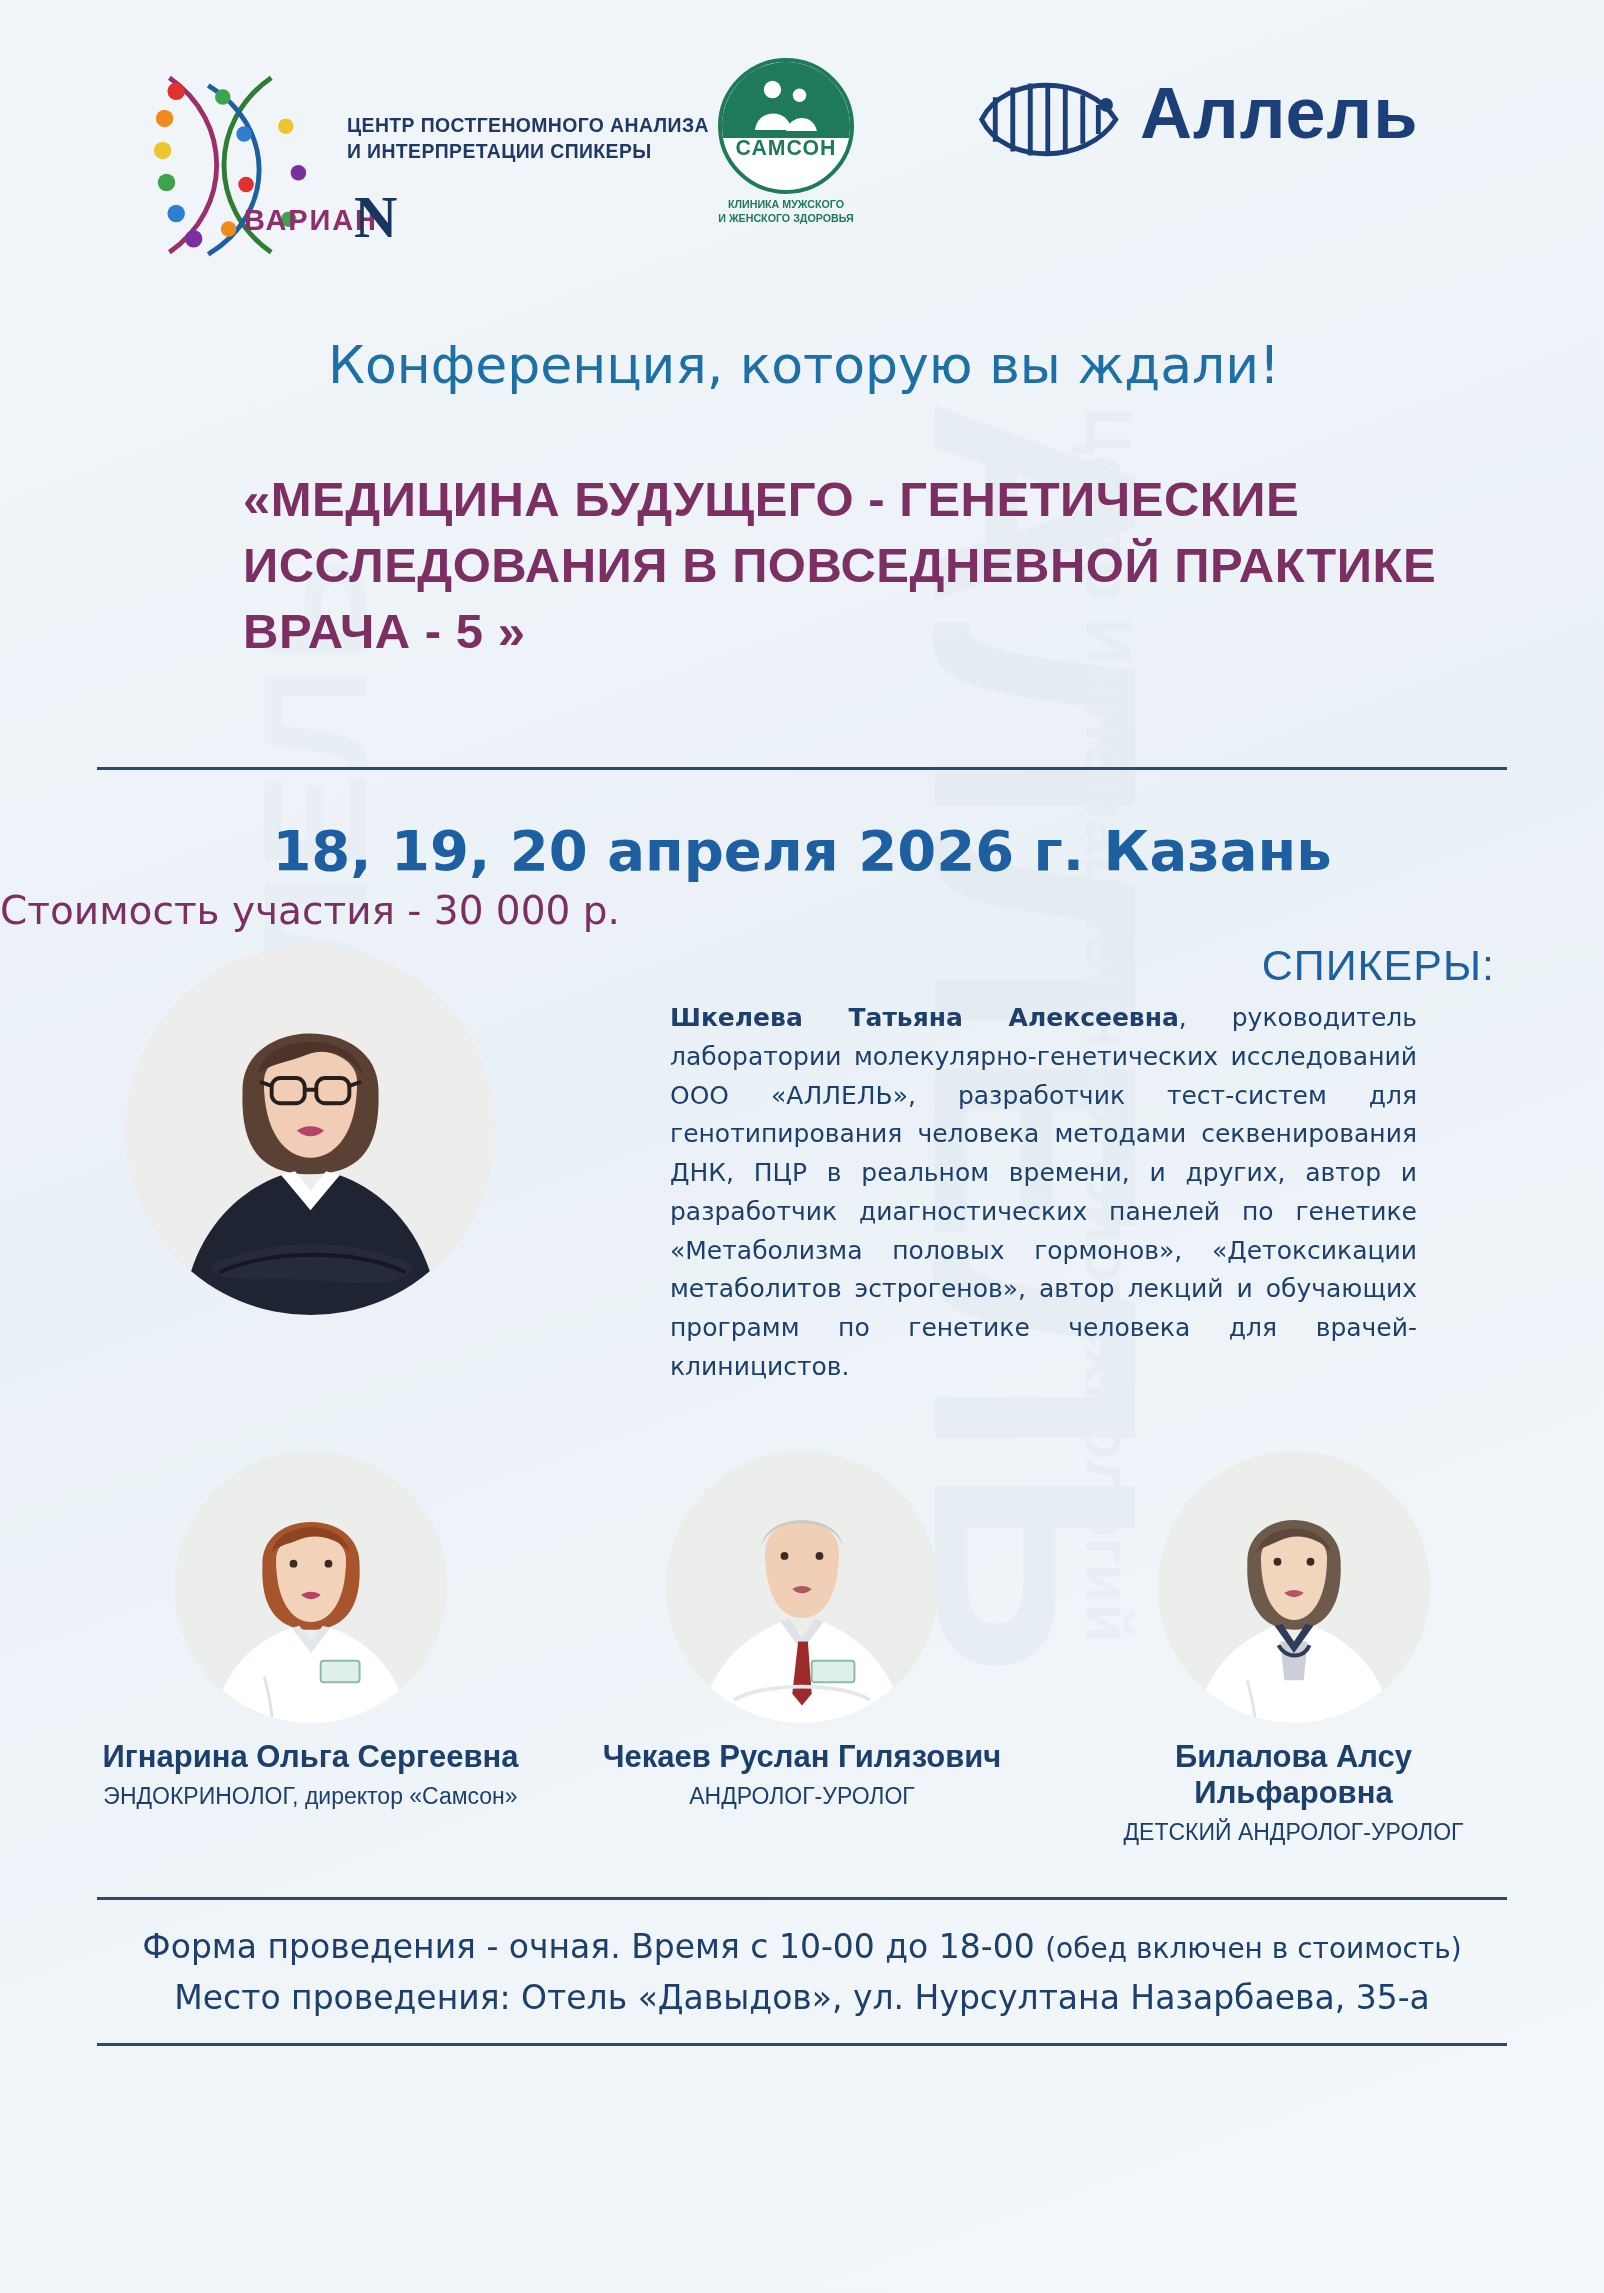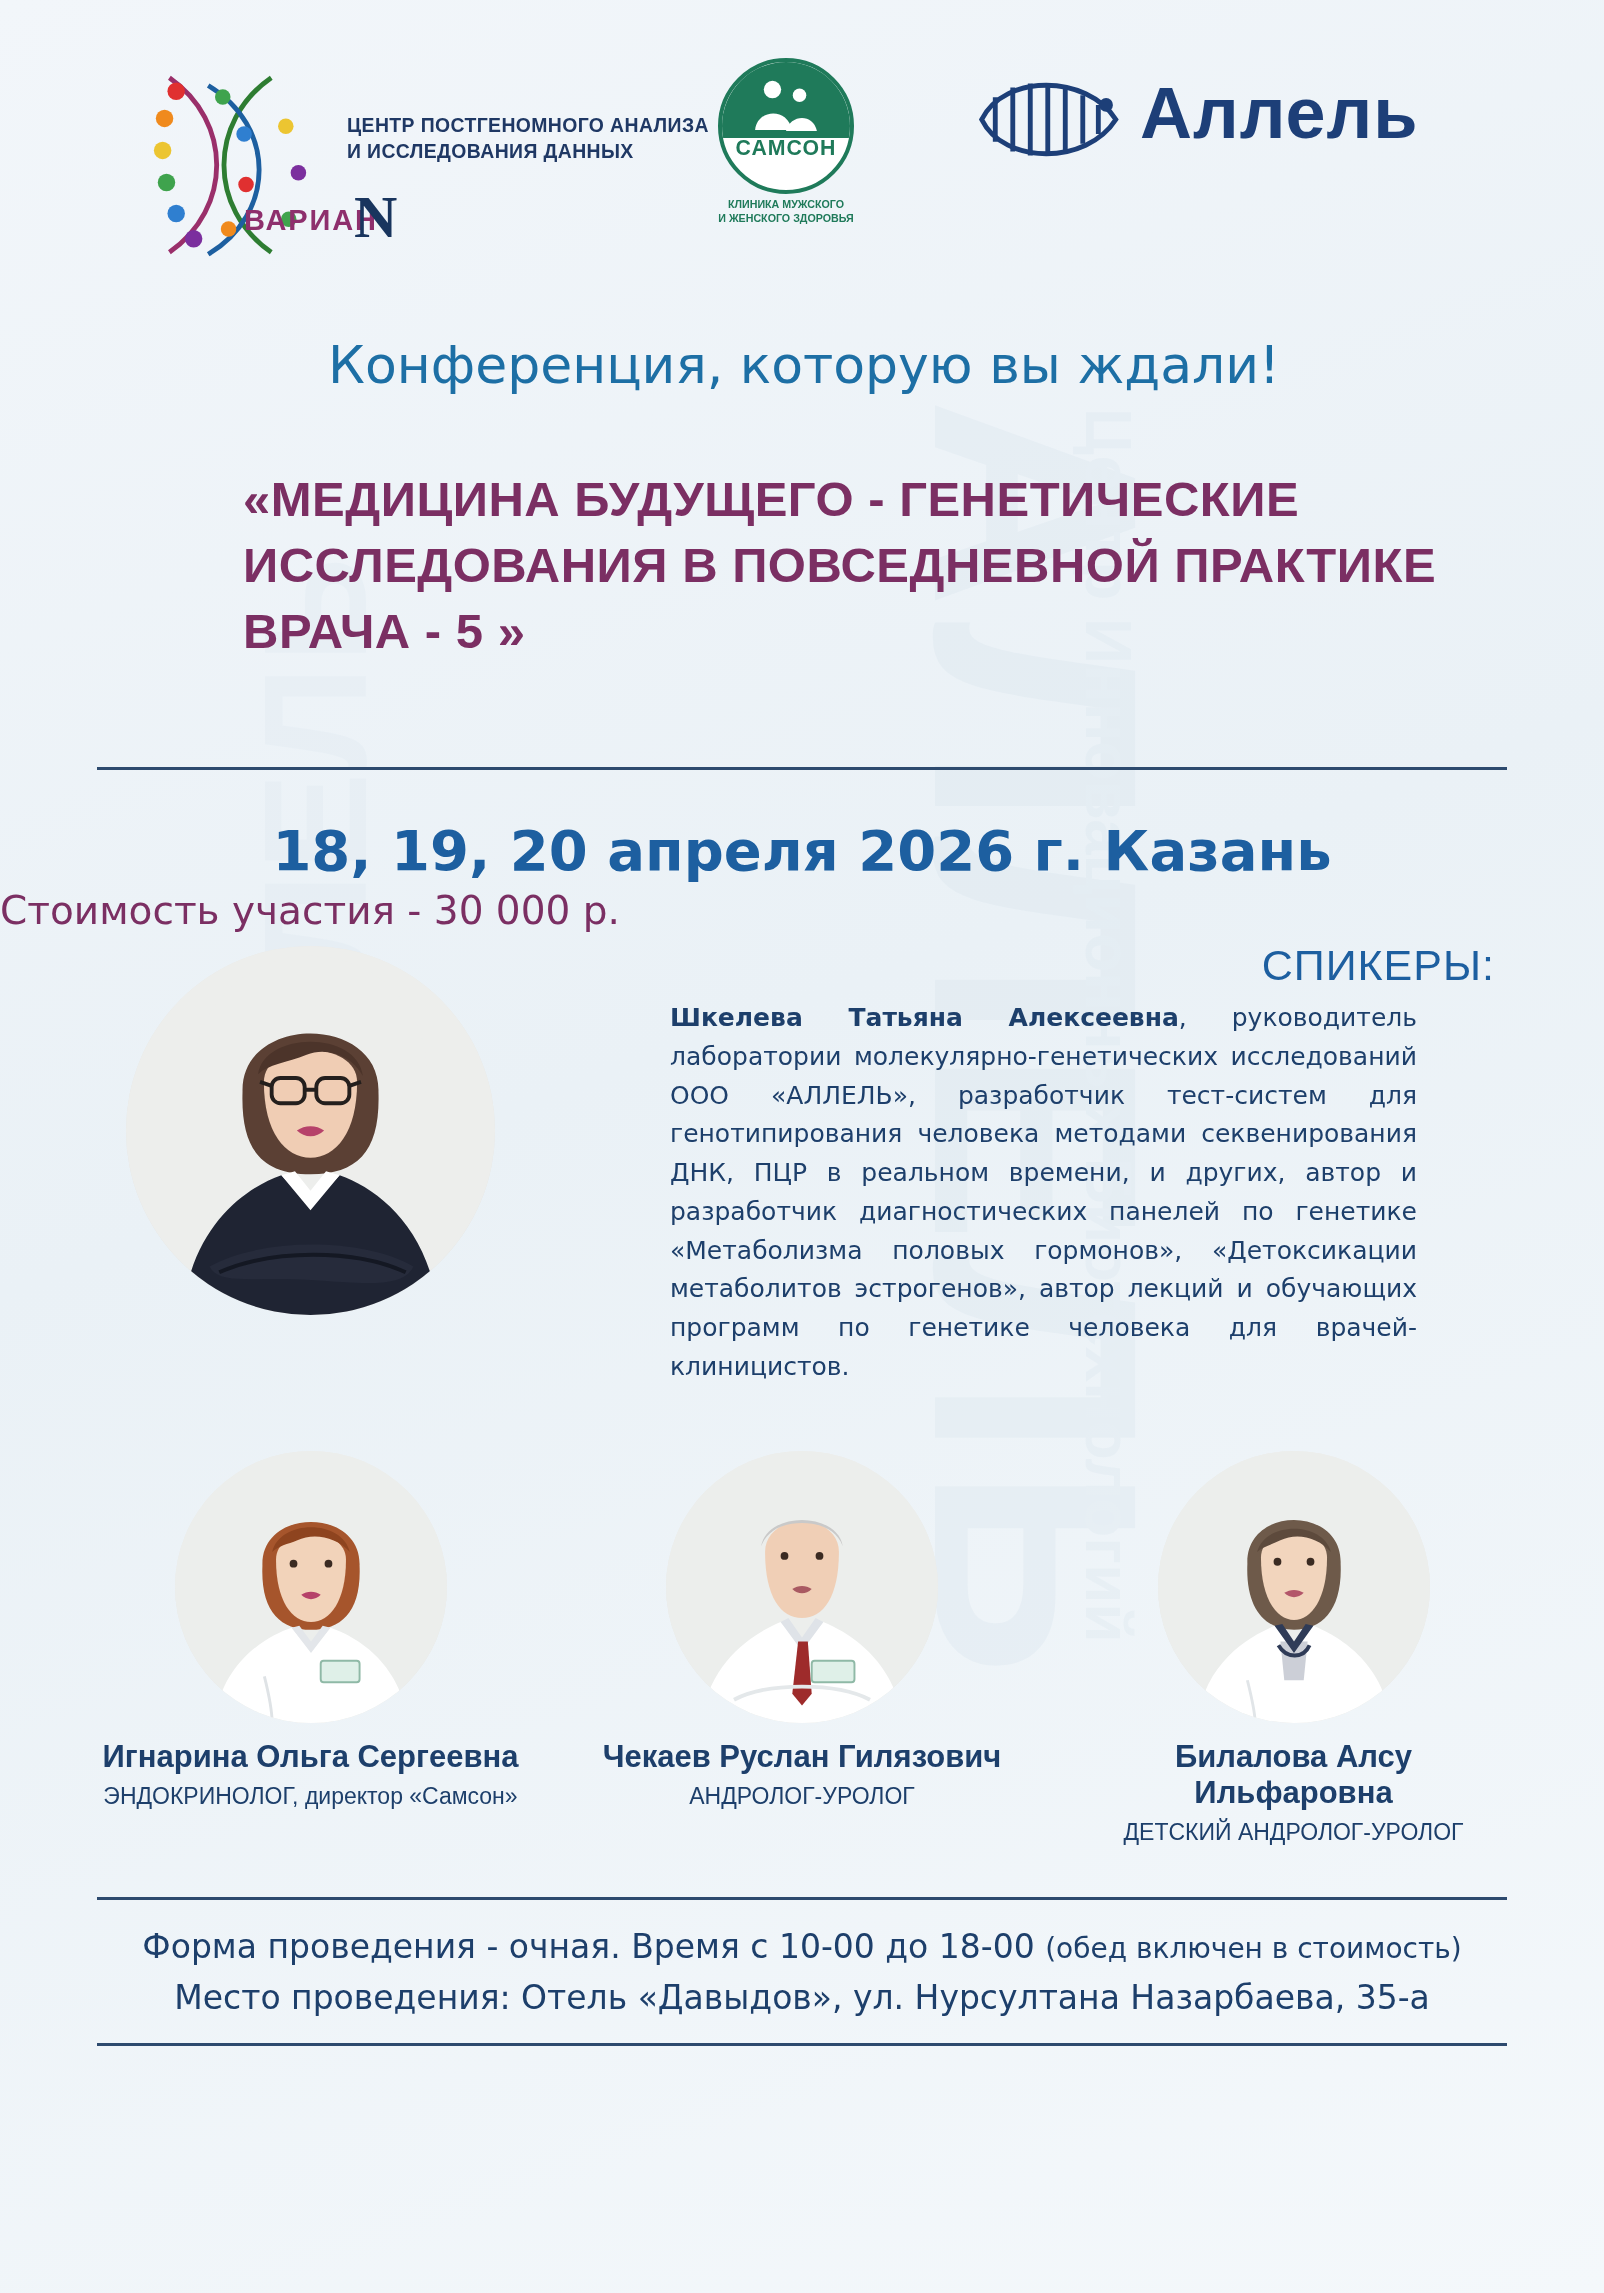--- a/index.html
+++ b/index.html
@@ -327,21 +327,21 @@
           <circle cx="132" cy="68" r="8" fill="#2f7fd0"></circle>
           <circle cx="134" cy="120" r="8" fill="#e03030"></circle>
           <circle cx="116" cy="166" r="8" fill="#f08a1d"></circle>
           <circle cx="175" cy="60" r="8" fill="#ecc531"></circle>
           <circle cx="188" cy="108" r="8" fill="#7b2f9e"></circle>
           <circle cx="178" cy="156" r="8" fill="#3fa34d"></circle>
         </g>
       </svg>
       <div class="variant-text">
         <div>ЦЕНТР ПОСТГЕНОМНОГО АНАЛИЗА</div>
-        <div>И ИССЛЕДОВАНИЯ ДАННЫХ</div>
+        <div>И ИНТЕРПРЕТАЦИИ СПИКЕРЫ</div>
       </div>
       <div class="variant-word">ВАРИАН</div>
       <div class="variant-n">N</div>
     </div>
 
     <div class="logo-samson">
       <div class="samson-circle">
         <div class="samson-top"></div>
         <svg class="samson-figure" viewBox="0 0 88 60">
           <circle cx="30" cy="14" r="9" fill="#ffffff"></circle>

